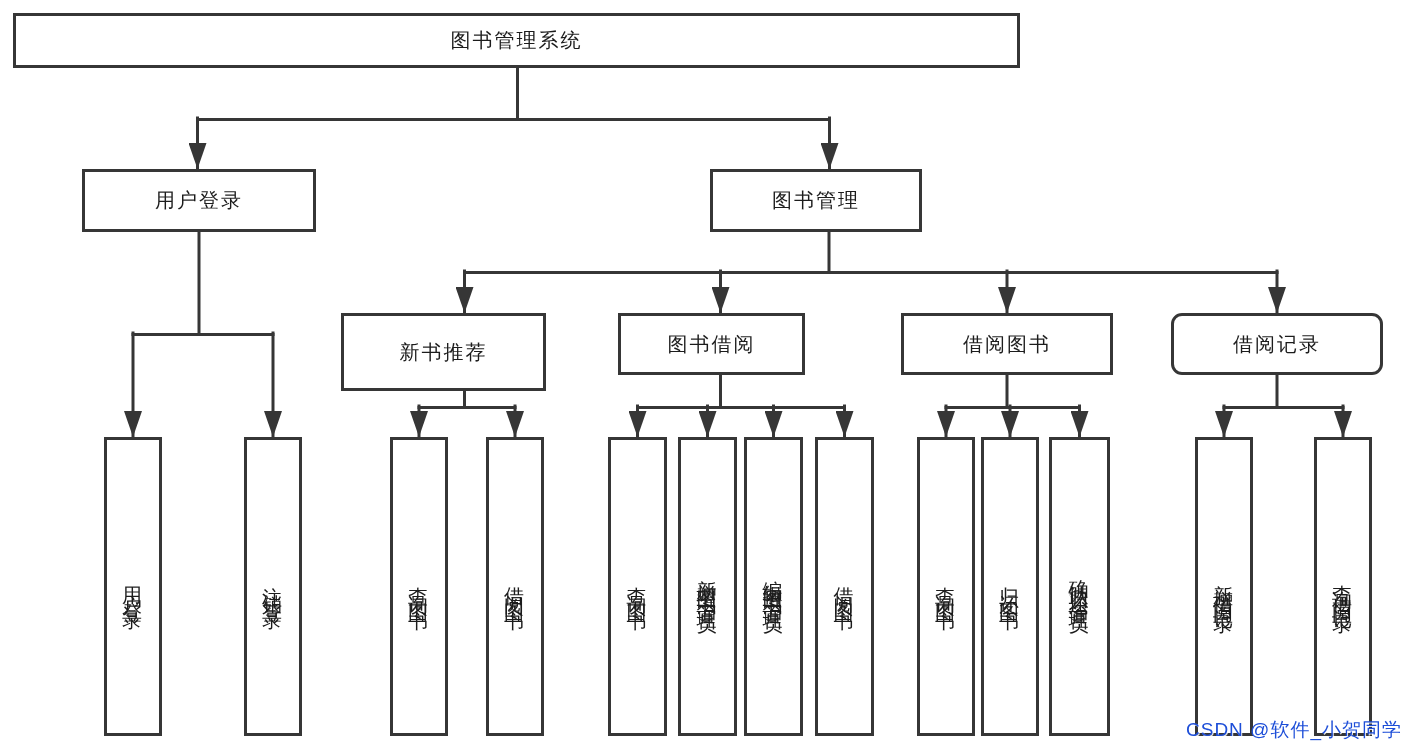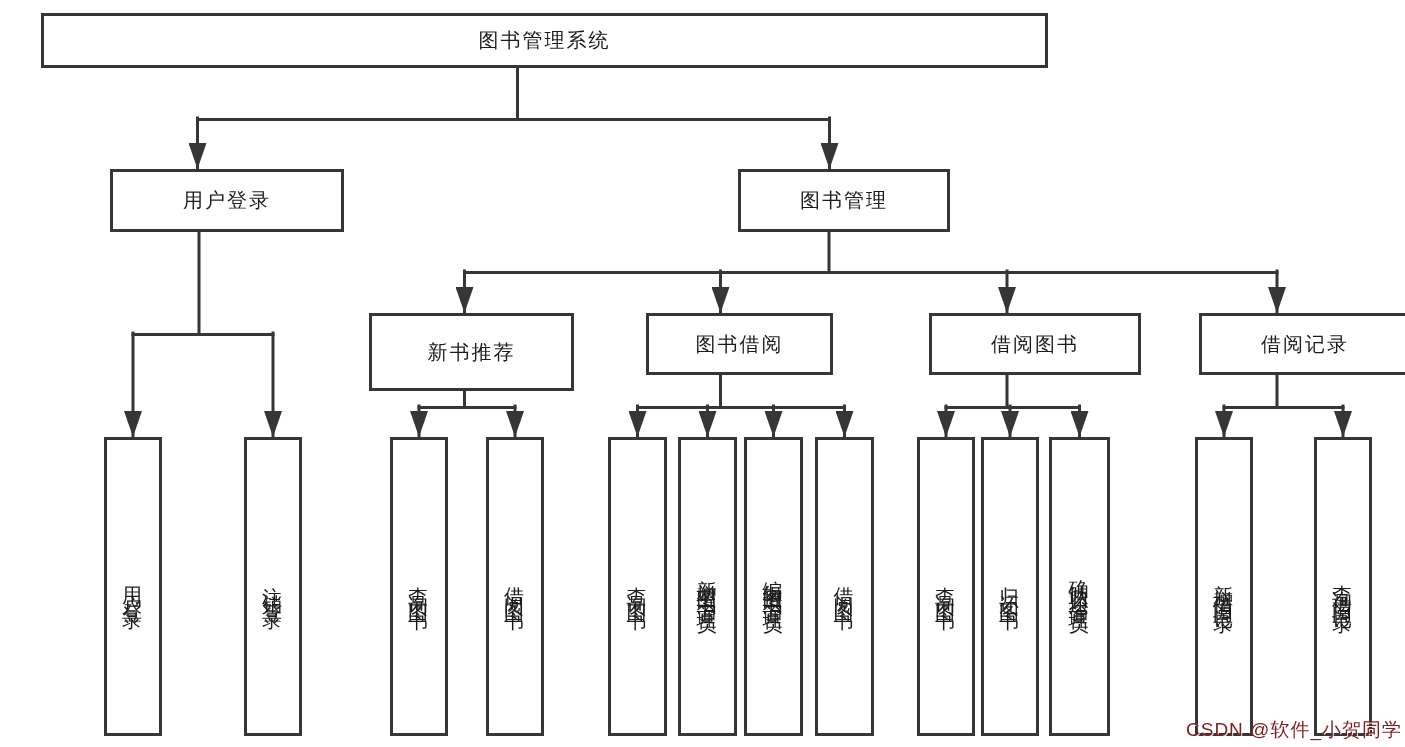--- a/index.html
+++ b/index.html
@@ -4,32 +4,32 @@
 <style>
   html,body{margin:0;padding:0;background:#ffffff;}
   #stage{
     position:relative;width:1405px;height:747px;background:#ffffff;overflow:hidden;
     font-family:"Liberation Sans","DejaVu Sans",sans-serif;color:#1c1c1c;
   }
   #connectors{position:absolute;left:0;top:0;z-index:0;}
   .node{
     position:absolute;box-sizing:border-box;background:#ffffff;border:3px solid #363636;
     display:flex;align-items:center;justify-content:center;
-    font-size:20px;letter-spacing:2px;color:#1c1c1c;z-index:1;margin-left:28px;
+    font-size:20px;letter-spacing:2px;color:#1c1c1c;z-index:1;
   }
   .leaf{
     position:absolute;box-sizing:border-box;background:#ffffff;border:3px solid #363636;
     top:437px;height:299px;
     display:flex;align-items:center;justify-content:center;
     writing-mode:vertical-rl;text-orientation:mixed;
     font-size:20px;letter-spacing:8px;color:#1c1c1c;z-index:1;
   }
   #watermark{
     position:absolute;left:1186px;top:717px;z-index:3;
-    font-size:19px;letter-spacing:1px;color:#7f1d1d;
+    font-size:19px;letter-spacing:1px;color:#1d4ed8;
     text-shadow:1px 1px 0 rgba(255,255,255,0.85);
     white-space:nowrap;
   }
 </style>
 </head>
 <body>
 
 <div id="stage">
 
   <svg id="connectors" width="1405" height="747" viewBox="0 0 1405 747">
@@ -72,21 +72,21 @@
   </svg>
 
   <div class="node" style="left:13px;top:13px;width:1007px;height:55px;">图书管理系统</div>
 
   <div class="node" style="left:82px;top:169px;width:234px;height:63px;">用户登录</div>
   <div class="node" style="left:710px;top:169px;width:212px;height:63px;">图书管理</div>
 
   <div class="node" style="left:341px;top:313px;width:205px;height:78px;">新书推荐</div>
   <div class="node" style="left:618px;top:313px;width:187px;height:62px;">图书借阅</div>
   <div class="node" style="left:901px;top:313px;width:212px;height:62px;">借阅图书</div>
-  <div class="node" style="left:1171px;top:313px;width:212px;height:62px;">借阅记录</div>
+  <div class="node" style="left:1171px;top:313px;width:212px;height:62px;border-radius:11px;">借阅记录</div>
 
   <div class="leaf" style="left:104px;width:58px;">用户登录</div>
   <div class="leaf" style="left:244px;width:58px;">注销登录</div>
 
   <div class="leaf" style="left:390px;width:58px;">查询图书</div>
   <div class="leaf" style="left:486px;width:58px;">借阅图书</div>
 
   <div class="leaf" style="left:608px;width:59px;">查询图书</div>
   <div class="leaf" style="left:678px;width:59px;letter-spacing:5px;">新增图书（管理员）</div>
   <div class="leaf" style="left:744px;width:59px;letter-spacing:5px;">编辑图书（管理员）</div>

